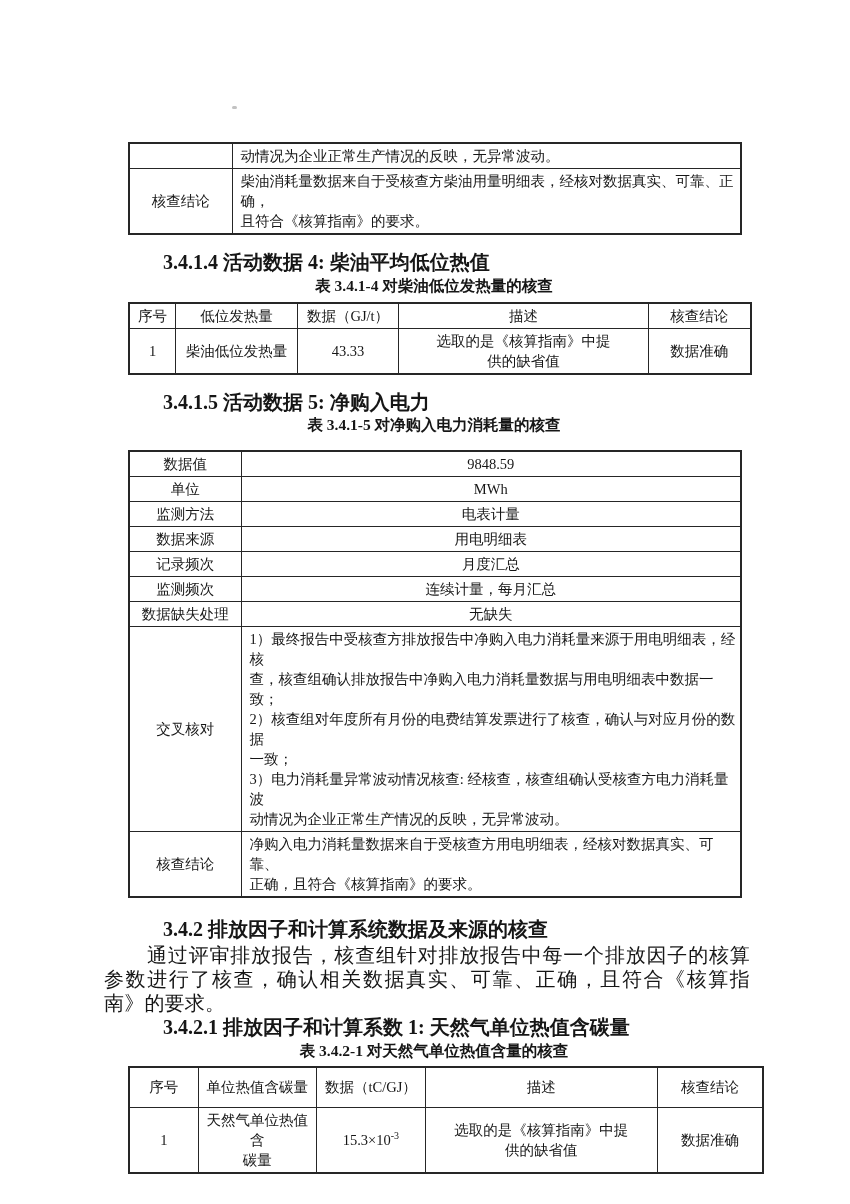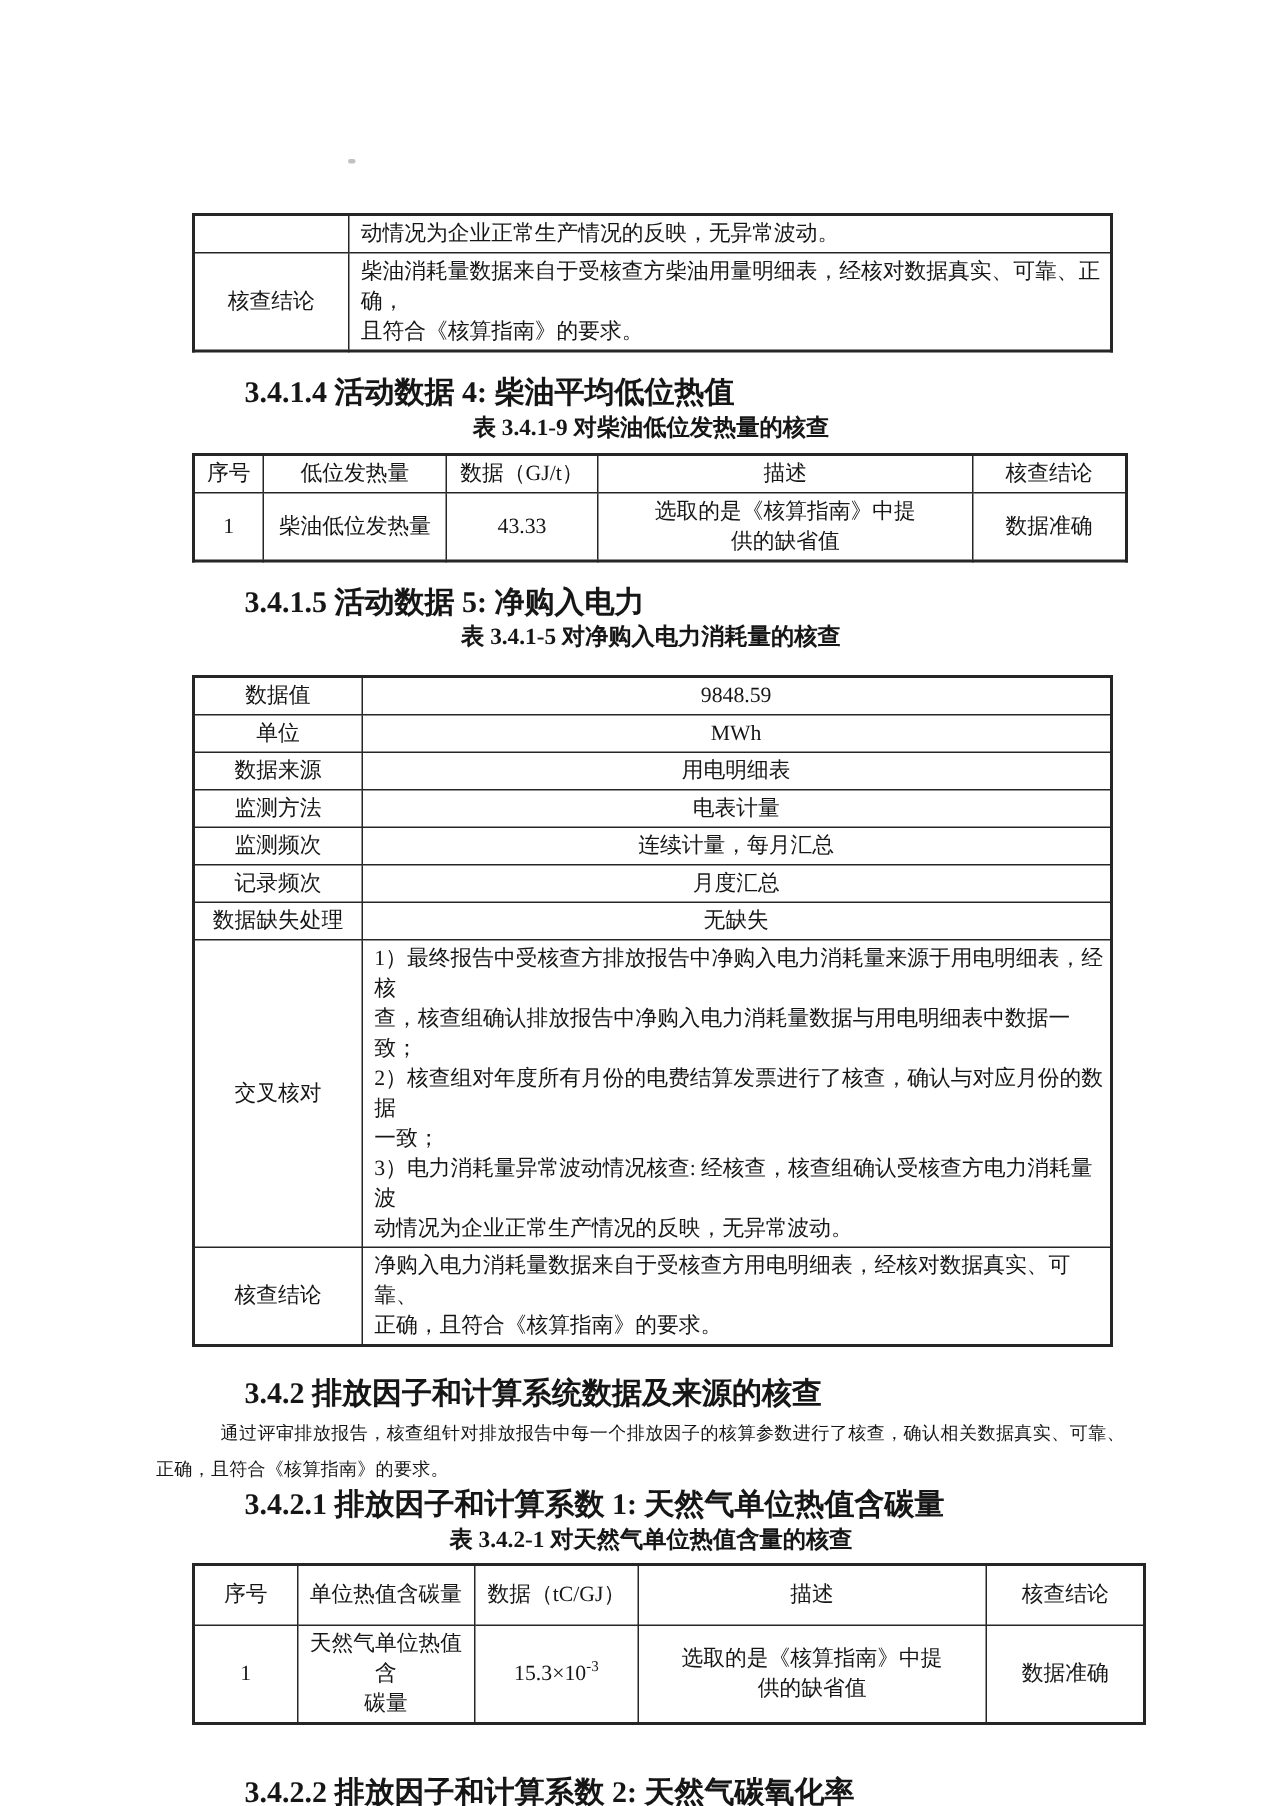--- a/index.html
+++ b/index.html
@@ -45,21 +45,21 @@
     width:612px;
     margin-left:128px;
     text-align:center;
     font-weight:bold;
     font-size:15.5px;
     line-height:21px;
   }
   .para{
     margin:4px 0 0 104px;
     width:646px;
-    font-size:12px;
+    font-size:20px;
     line-height:24px;
     text-indent:43px;
     text-align:justify;
     letter-spacing:0.2px;
   }
   sup.exp{font-size:10px;line-height:0;}
   
   .t-prev{margin-top:142px;}
   .h-3414{margin-top:17px;}
   .c-3414{margin-top:3px;}
@@ -94,21 +94,21 @@
     </tr>
     <tr style="height:44px">
       <td>核查结论</td>
       <td class="lft small pre">柴油消耗量数据来自于受核查方柴油用量明细表，经核对数据真实、可靠、正确，
 且符合《核算指南》的要求。</td>
     </tr>
   </tbody>
     </table>
 
   <div class="heading h-3414">3.4.1.4 活动数据 4: 柴油平均低位热值</div>
-  <div class="tcap c-3414">表 3.4.1-9 对柴油低位发热量的核查</div>
+  <div class="tcap c-3414">表 3.4.1-4 对柴油低位发热量的核查</div>
   <table class="tbl t-3414">
     <colgroup>
       <col style="width:37px">
         <col style="width:122px">
         <col style="width:101px">
         <col style="width:250px">
         <col style="width:102px">
     </colgroup>
     <tbody>
         <tr style="height:23px">
@@ -139,34 +139,34 @@
     <tbody>
         <tr style="height:21px">
       <td>数据值</td>
       <td>9848.59</td>
     </tr>
     <tr style="height:21px">
       <td>单位</td>
       <td>MWh</td>
     </tr>
     <tr style="height:21px">
+      <td>监测方法</td>
+      <td>电表计量</td>
+    </tr>
+    <tr style="height:21px">
       <td>数据来源</td>
       <td>用电明细表</td>
     </tr>
     <tr style="height:21px">
-      <td>监测方法</td>
-      <td>电表计量</td>
+      <td>记录频次</td>
+      <td>月度汇总</td>
     </tr>
     <tr style="height:21px">
       <td>监测频次</td>
       <td>连续计量，每月汇总</td>
-    </tr>
-    <tr style="height:21px">
-      <td>记录频次</td>
-      <td>月度汇总</td>
     </tr>
     <tr style="height:21px">
       <td>数据缺失处理</td>
       <td>无缺失</td>
     </tr>
     <tr style="height:120px">
       <td>交叉核对</td>
       <td class="lft small pre">1）最终报告中受核查方排放报告中净购入电力消耗量来源于用电明细表，经核
 查，核查组确认排放报告中净购入电力消耗量数据与用电明细表中数据一致；
 2）核查组对年度所有月份的电费结算发票进行了核查，确认与对应月份的数据

